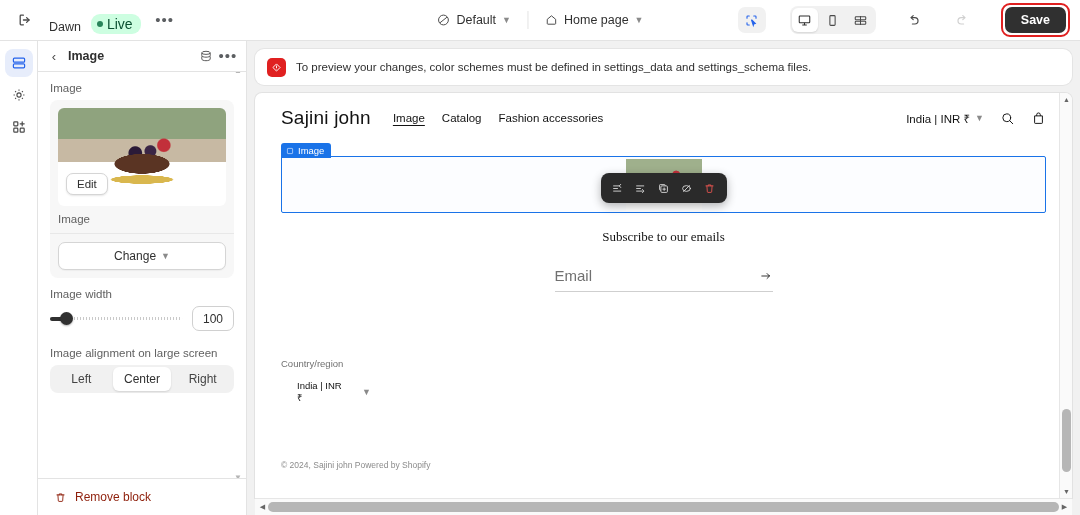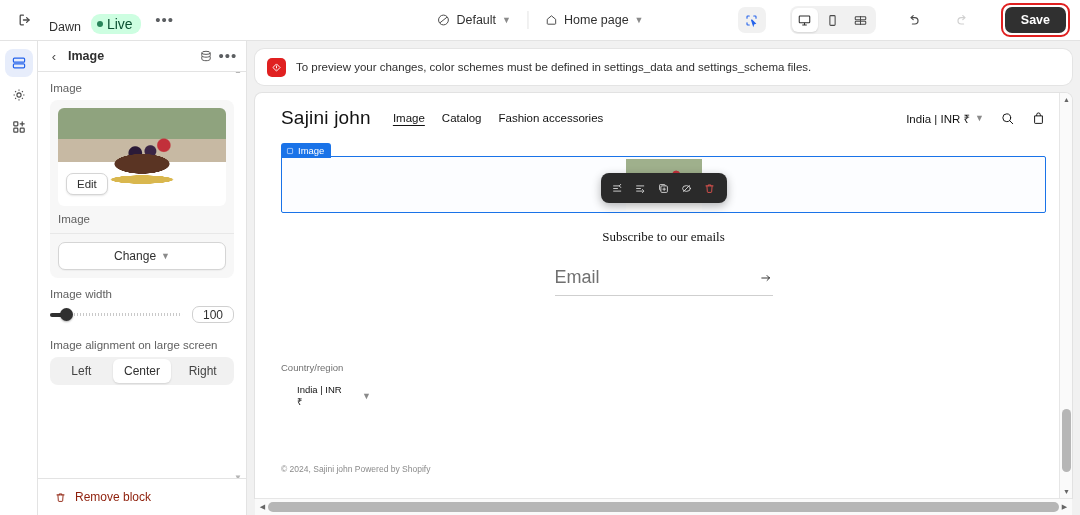--- a/index.html
+++ b/index.html
@@ -156,21 +156,21 @@
   .track-fill {
     position: absolute; left: 0; width: 14px; height: 4px;
     background: #303030; border-radius: 2px;
   }
   .track-thumb {
     position: absolute; left: 10px; width: 13px; height: 13px;
     border-radius: 50%; background: #303030;
     box-shadow: 0 1px 2px rgba(0,0,0,.3);
   }
   .num-box {
-    width: 42px; height: 17px; border: 1px solid #d0d0d0; border-radius: 7px;
+    width: 42px; height: 25px; border: 1px solid #d0d0d0; border-radius: 7px;
     font-size: 12px; color: #303030; text-align: center; background: #fff;
     display: flex; align-items: center; justify-content: center;
   }
 
   .seg {
     display: flex; background: #f1f1f1; border-radius: 8px; padding: 2px; gap: 2px;
   }
   .seg-btn {
     flex: 1; border: none; background: transparent; cursor: pointer;
     font-size: 12px; color: #444; padding: 5px 0; border-radius: 6px;
@@ -273,21 +273,21 @@
 
   .sf-news { text-align: center; margin-top: 16px; }
   .sf-news-h {
     font-family: "Liberation Serif", serif; font-size: 13px; color: #121212;
   }
   .sf-email {
     margin: 22px auto 0 auto; width: 218px;
     display: flex; align-items: center; justify-content: space-between;
     border-bottom: 1px solid #cfcfcf; padding-bottom: 7px;
   }
-  .sf-email span { font-size: 18px; color: #707070; }
+  .sf-email span { font-size: 15px; color: #707070; }
 
   .sf-foot { margin-top: 66px; }
   .sf-foot-lbl { font-size: 9.5px; color: #707070; }
   .sf-foot-sel {
     margin-top: 11px; margin-left: 16px; font-size: 9.5px; color: #121212;
     display: flex; align-items: center; gap: 16px; width: 74px; cursor: pointer;
   }
   .sf-copy { margin-top: 56px; font-size: 8.5px; color: #8b8b8b; }
 
   

